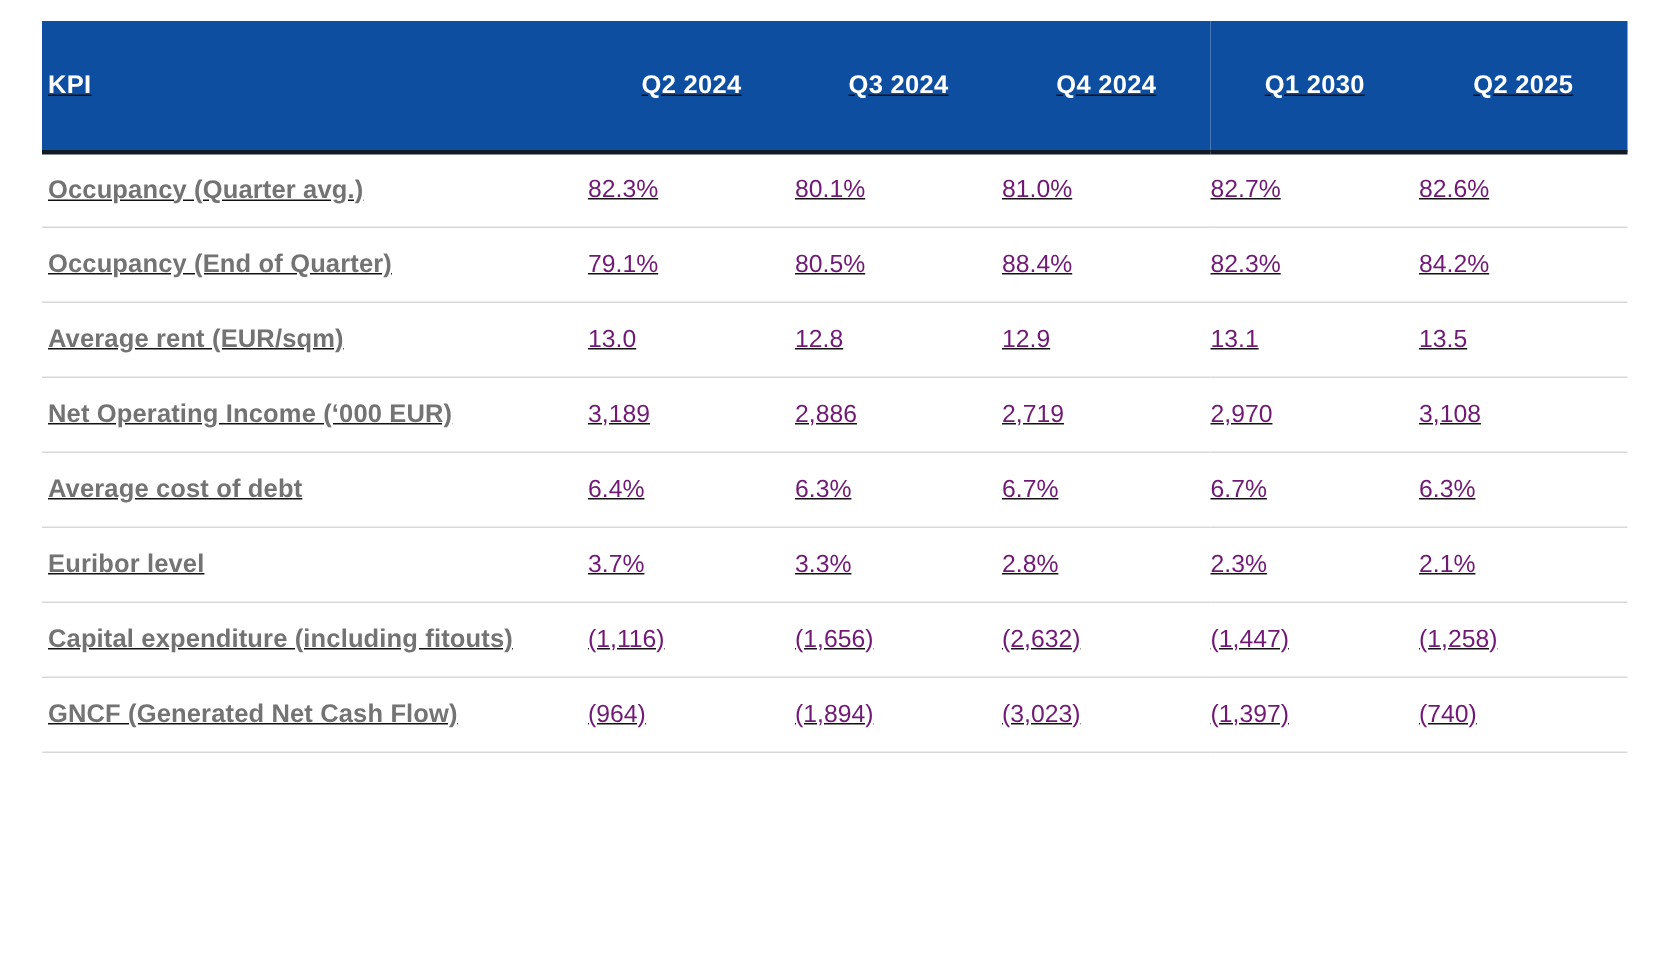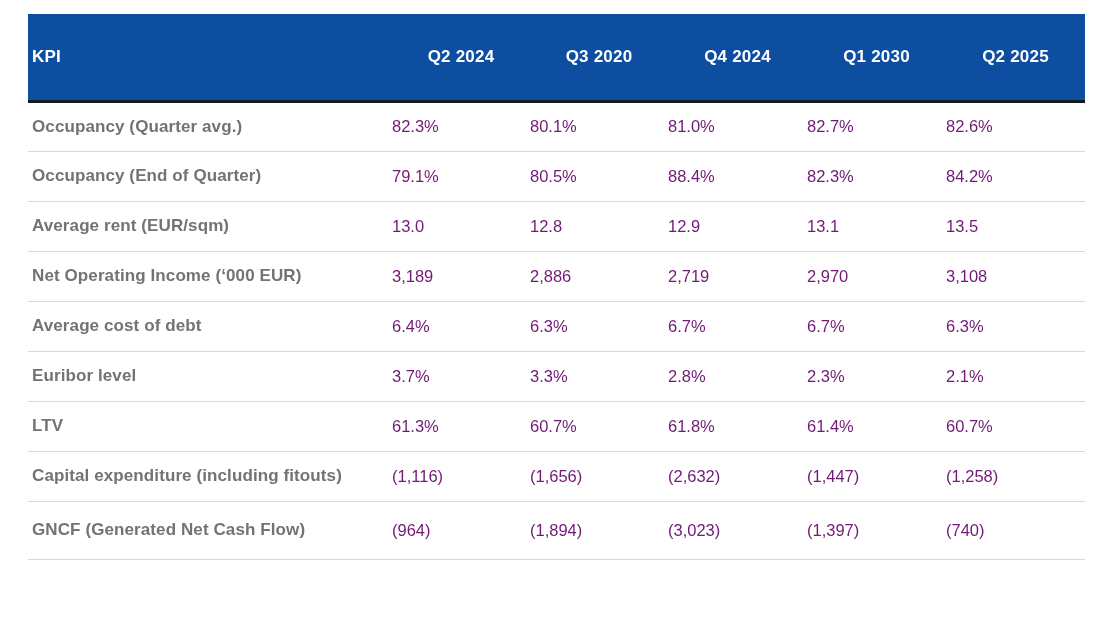--- a/index.html
+++ b/index.html
@@ -15,20 +15,21 @@
     width: 1102px;
     height: 637px;
     background: #ffffff;
     position: relative;
   }
   table.kpi-table {
     border-collapse: collapse;
     table-layout: fixed;
     width: 1057px;
     margin: 14px 0 0 28px;
+    text-decoration: underline;
   }
   
   thead tr { height: 87px; }
   thead th {
     background: #0D4EA0;
     color: #ffffff;
     font-size: 17px;
     font-weight: 700;
     letter-spacing: 0.2px;
     vertical-align: middle;
@@ -72,21 +73,21 @@
       <col style="width: 138px;">
       <col style="width: 138px;">
       <col style="width: 139px;">
       <col style="width: 139px;">
       <col style="width: 139px;">
     </colgroup>
     <thead>
       <tr>
         <th class="kpi-col">KPI</th>
         <th class="quarter-col">Q2 2024</th>
-        <th class="quarter-col">Q3 2020</th>
+        <th class="quarter-col">Q3 2024</th>
         <th class="quarter-col">Q4 2024</th>
         <th class="quarter-col">Q1 2030</th>
         <th class="quarter-col">Q2 2025</th>
       </tr>
     </thead>
     <tbody>
         <tr>
           <td class="kpi-cell">Occupancy (Quarter avg.)</td>
           <td class="value-cell">82.3%</td>
           <td class="value-cell">80.1%</td>
@@ -128,28 +129,20 @@
         </tr>
         <tr>
           <td class="kpi-cell">Euribor level</td>
           <td class="value-cell">3.7%</td>
           <td class="value-cell">3.3%</td>
           <td class="value-cell">2.8%</td>
           <td class="value-cell">2.3%</td>
           <td class="value-cell">2.1%</td>
         </tr>
         <tr>
-          <td class="kpi-cell">LTV</td>
-          <td class="value-cell">61.3%</td>
-          <td class="value-cell">60.7%</td>
-          <td class="value-cell">61.8%</td>
-          <td class="value-cell">61.4%</td>
-          <td class="value-cell">60.7%</td>
-        </tr>
-        <tr>
           <td class="kpi-cell">Capital expenditure (including fitouts)</td>
           <td class="value-cell">(1,116)</td>
           <td class="value-cell">(1,656)</td>
           <td class="value-cell">(2,632)</td>
           <td class="value-cell">(1,447)</td>
           <td class="value-cell">(1,258)</td>
         </tr>
         <tr>
           <td class="kpi-cell">GNCF (Generated Net Cash Flow)</td>
           <td class="value-cell">(964)</td>

